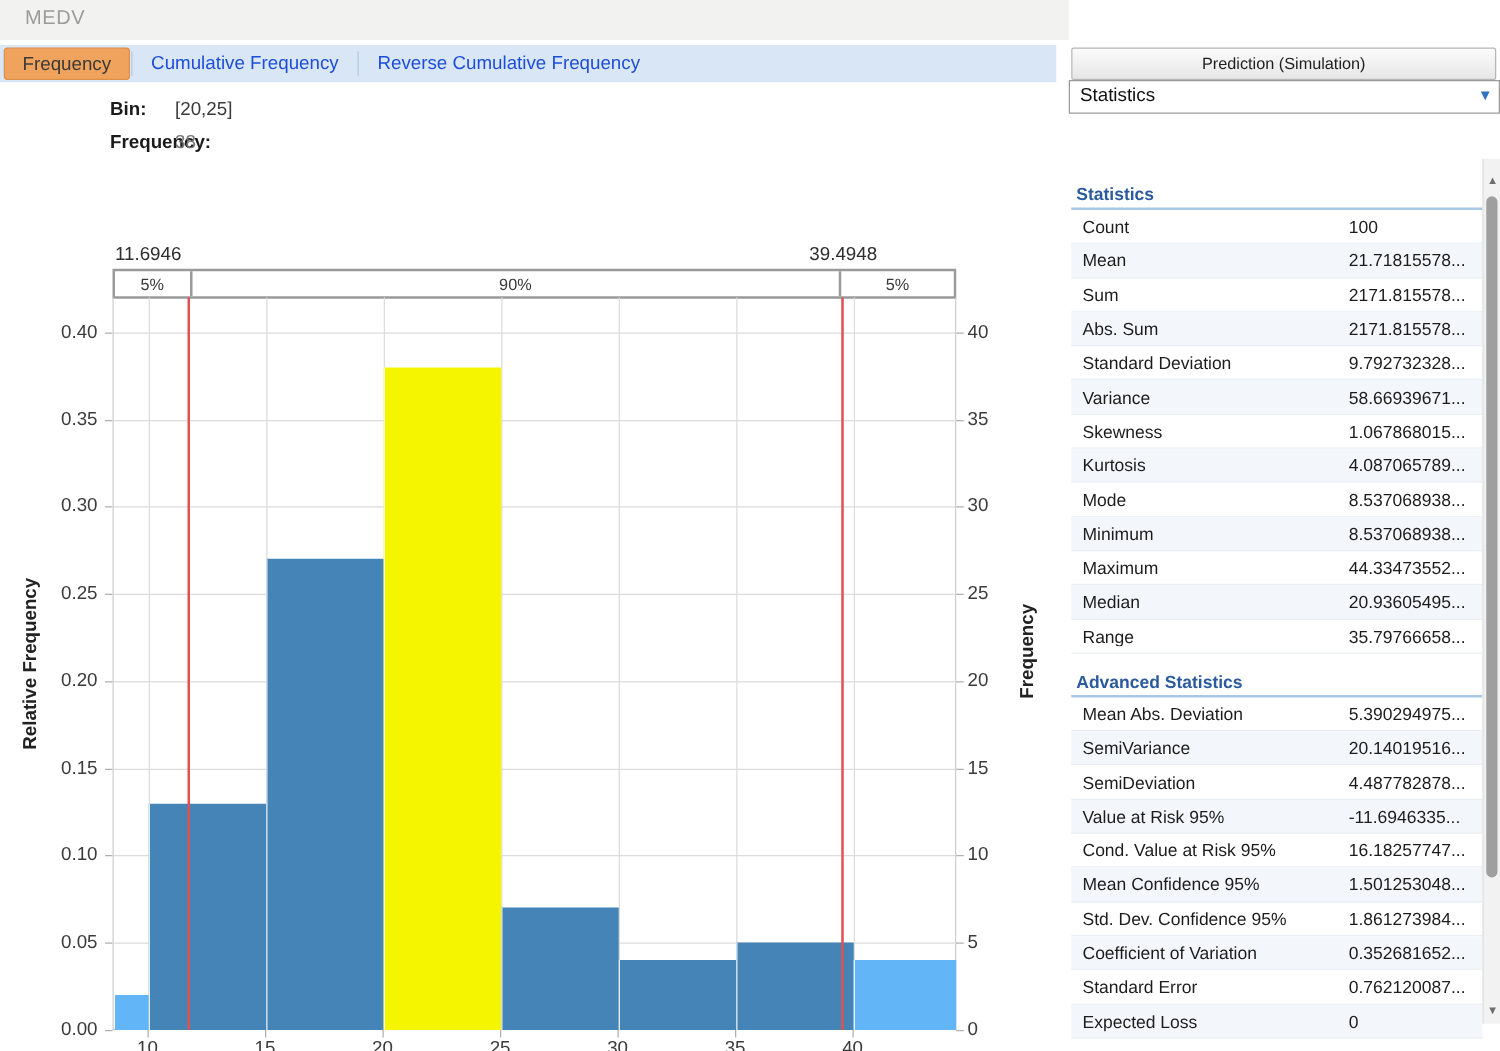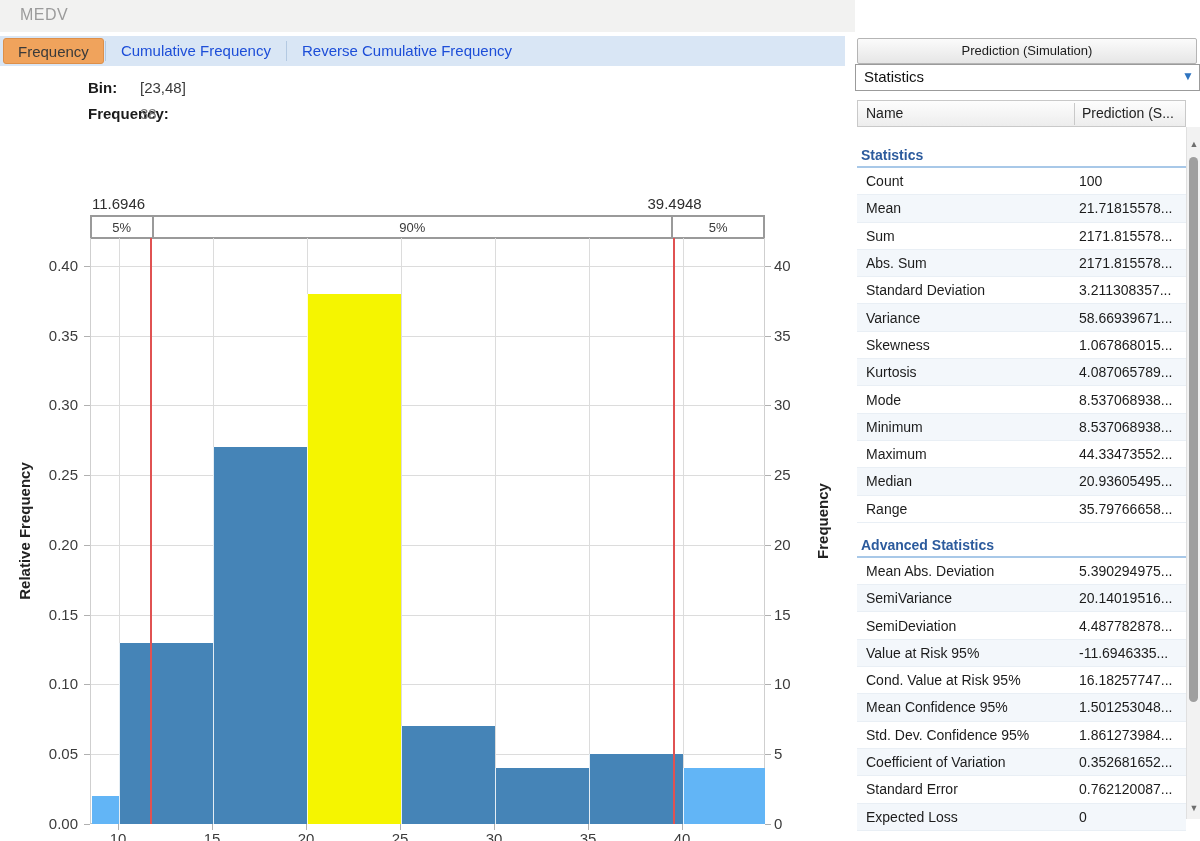--- a/index.html
+++ b/index.html
@@ -92,21 +92,21 @@
   <div class="tabstrip" id="tabstrip">
       <div class="tab active">Frequency</div>
       <div class="tab-sep"></div>
       <div class="tab">Cumulative Frequency</div>
       <div class="tab-sep"></div>
       <div class="tab">Reverse Cumulative Frequency</div>
     </div>
 
   <div class="chart" id="chart">
     <span class="bininfo-label" style="left:88px; top:13px;">Bin:</span>
-    <span class="bininfo-value" style="left:140px; top:13px; color:#3a3a3a;">[23,48]</span>
+    <span class="bininfo-value" style="left:140px; top:13px; color:#3a3a3a;">[20,25]</span>
     <span class="bininfo-label" style="left:88px; top:39px;">Frequency:</span>
     <span class="bininfo-value" style="left:140px; top:39px; color:#757575;">38</span>
 
     <div class="band" id="band">
 
     <div class="band-seg" style="width: 59.8776px;">5%</div>
         <div class="band-seg" style="width: 522.706px;">90%</div>
         <div class="band-seg" style="width: 92.4167px;">5%</div>
         <span class="thresh" id="thresh-lo" style="left: 0px;">11.6946</span>
         <span class="thresh" id="thresh-hi" style="left: 582.583px; transform: translateX(-50%);">39.4948</span>
@@ -194,46 +194,41 @@
       <div class="xtick" style="left: 682.082px;">40</div>
       <div class="tickmark" style="left: 682.082px; top: 758px; width: 1px; height: 6px;"></div>
     </div>
 
   <div class="panel">
     <div class="panel-header">Prediction (Simulation)</div>
     <div class="dropdown">
       <span class="dropdown-value">Statistics</span>
       <span class="dropdown-chevron">▼</span>
     </div>
-    <div class="thead">
-      <span class="c1">Name</span>
-      <span class="cdiv"></span>
-      <span class="c2">Prediction (S...</span>
-    </div>
     <div class="tbody" id="tbody">
         <div class="sec">Statistics</div>
         <div class="row">
           <div class="rname">Count</div>
           <div class="rval">100</div>
         </div>
         <div class="row alt">
           <div class="rname">Mean</div>
           <div class="rval">21.71815578...</div>
         </div>
         <div class="row">
           <div class="rname">Sum</div>
           <div class="rval">2171.815578...</div>
         </div>
         <div class="row alt">
           <div class="rname">Abs. Sum</div>
           <div class="rval">2171.815578...</div>
         </div>
         <div class="row">
           <div class="rname">Standard Deviation</div>
-          <div class="rval">3.211308357...</div>
+          <div class="rval">9.792732328...</div>
         </div>
         <div class="row alt">
           <div class="rname">Variance</div>
           <div class="rval">58.66939671...</div>
         </div>
         <div class="row">
           <div class="rname">Skewness</div>
           <div class="rval">1.067868015...</div>
         </div>
         <div class="row alt">

